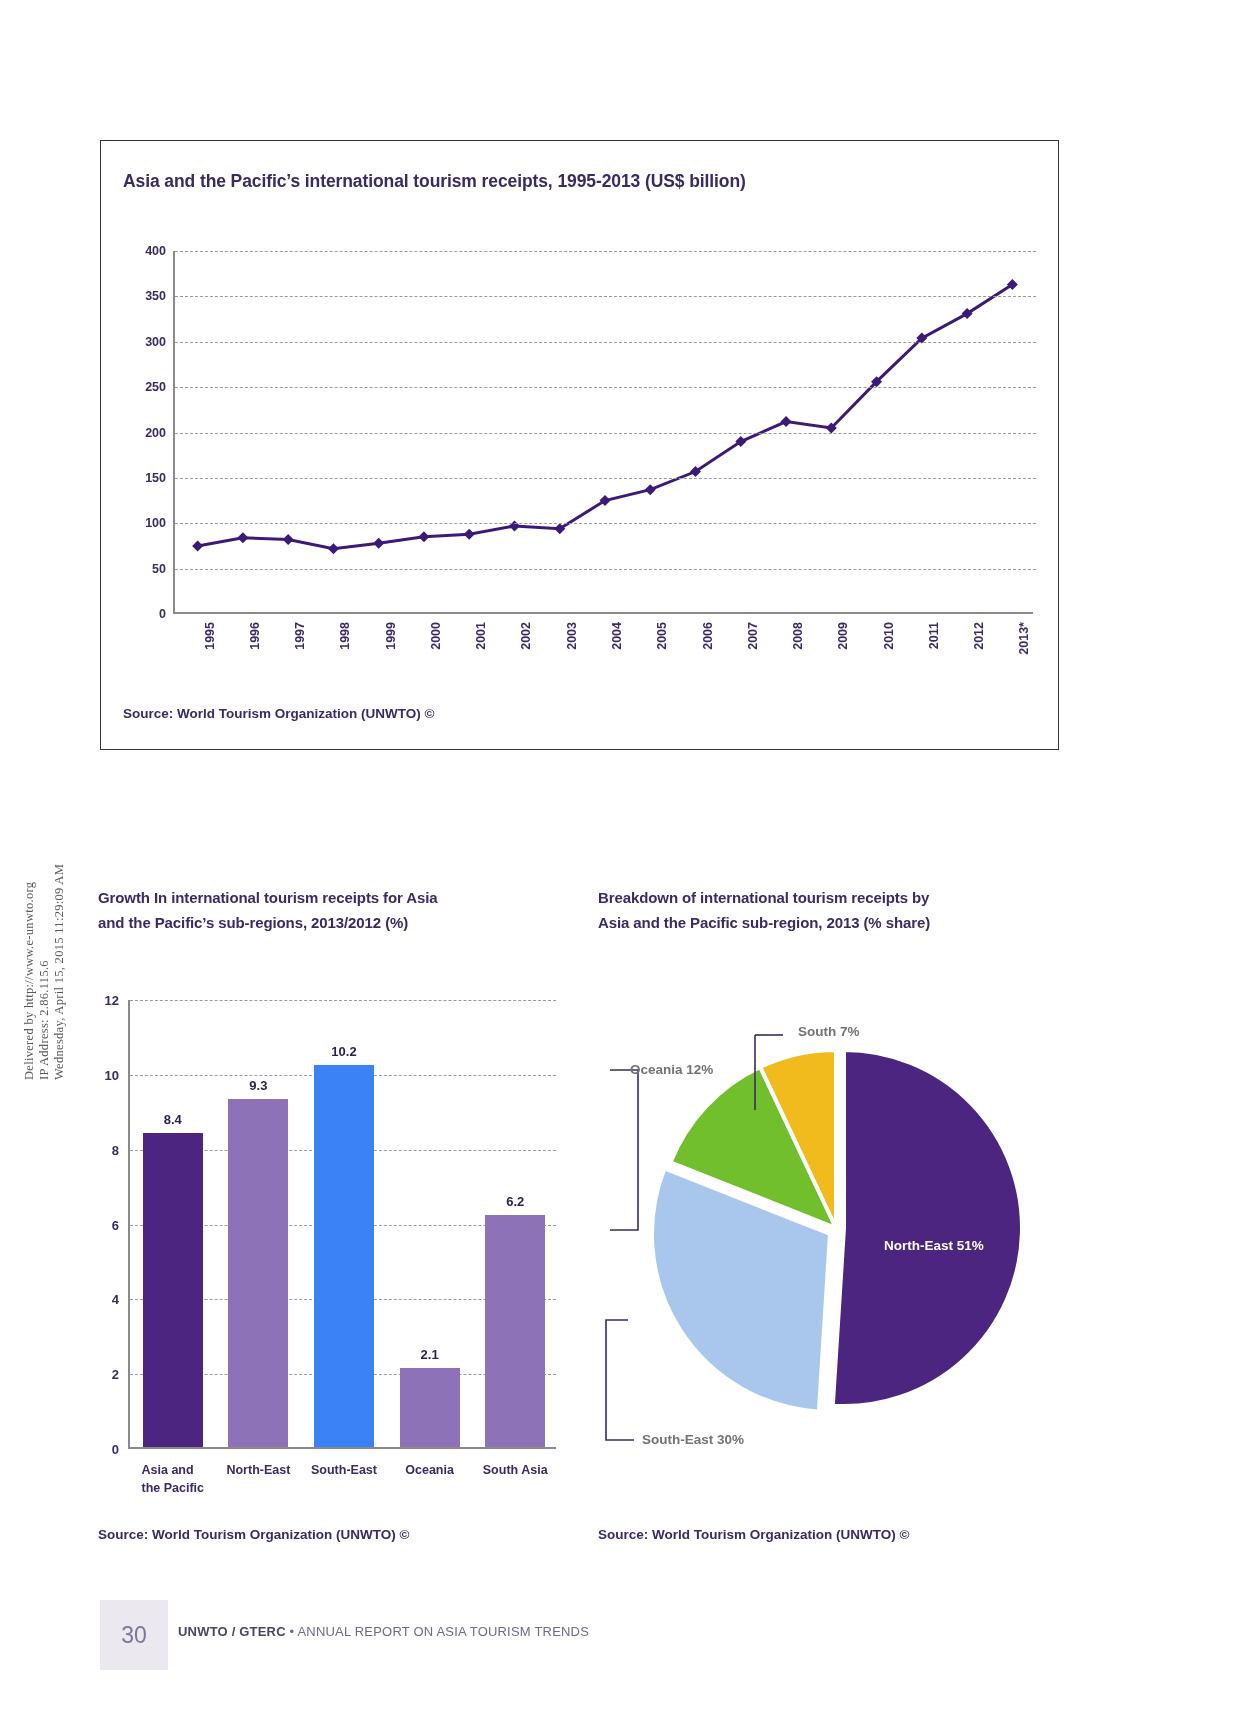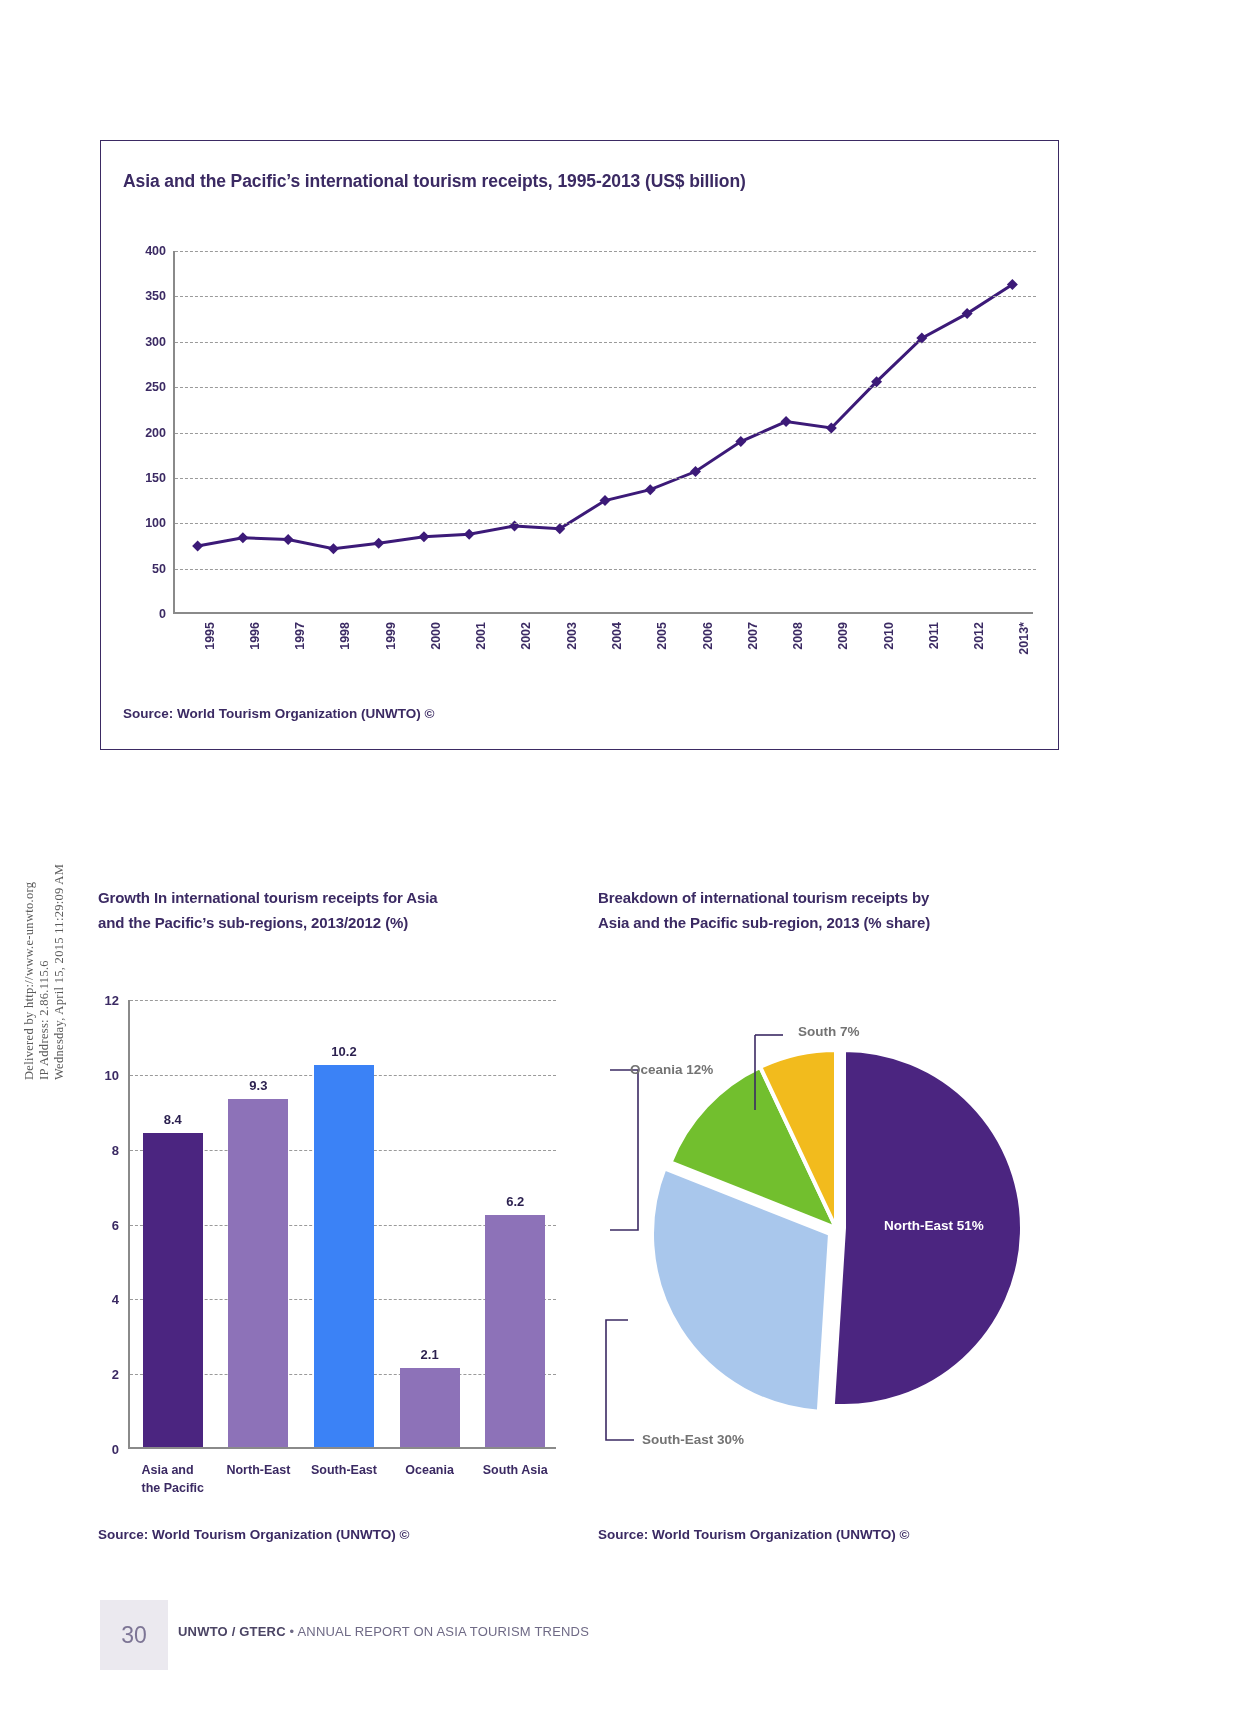--- a/index.html
+++ b/index.html
@@ -155,21 +155,21 @@
     width:470px; height:510px;
   }
   .pie-svg{ position:absolute; left:0; top:0; }
   .pie-lab{
     position:absolute;
     font-size:13.5px;
     font-weight:bold;
     color:#737373;
     white-space:nowrap;
   }
-  .pie-lab.inside{ color:#ffffff; }
+  .pie-lab.inside{ color:#ffffff;margin-top:20px; }
 
   .src-note{
     position:absolute;
     font-size:13.5px;
     font-weight:bold;
     color:#3b2a63;
   }
   .src-bar{ left:98px; top:1527px; }
   .src-pie{ left:598px; top:1527px; }
 

